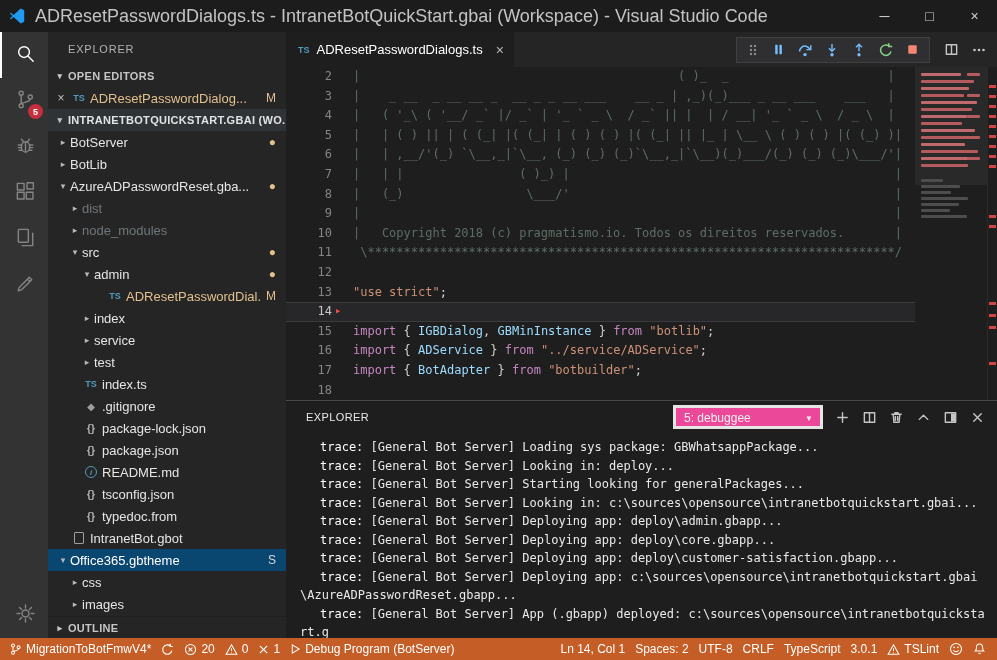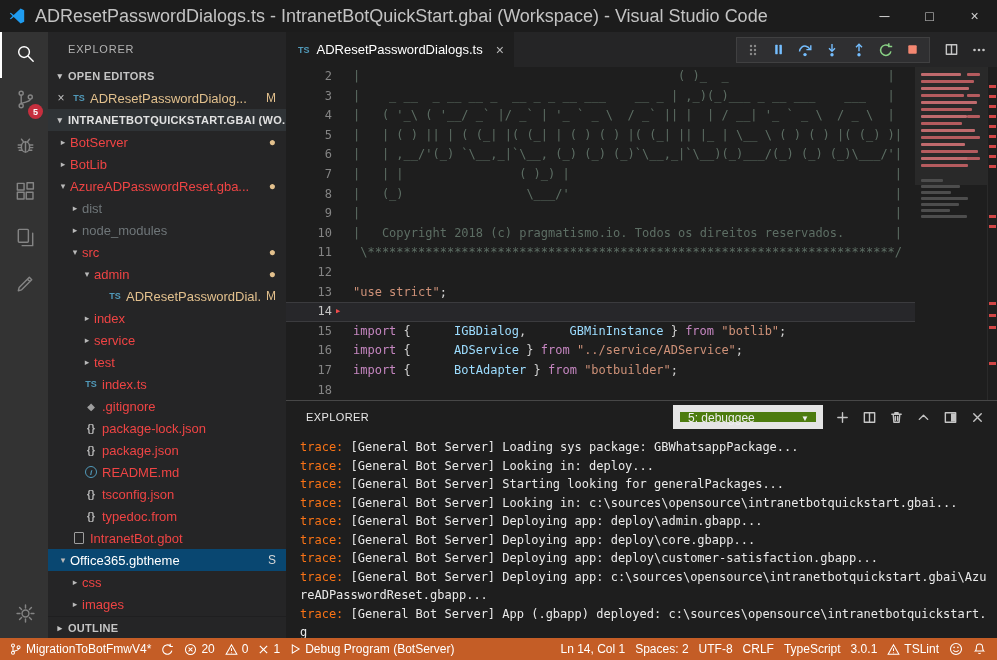--- a/index.html
+++ b/index.html
@@ -31,21 +31,21 @@
 
   .row { height:22px; display:flex; align-items:center; padding-right:10px; position:relative; }
   .row.selected { background:#094771; }
   .row .chev { flex:none; width:14px; text-align:center; font-size:9px; color:#b9b9b9; }
   .row .fi { flex:none; width:18px; display:flex; align-items:center; justify-content:center; margin-right:2px; }
   .fi-ts { color:#519aba; font-weight:700; font-size:9px; }
   .fi-json { color:#b8b8b8; font-weight:700; font-size:10px; }
   .fi-git { color:#9e9e9e; font-size:10px; }
   .fi-info { width:12px; height:12px; border-radius:50%; border:1px solid #519aba; color:#519aba; font-size:8px; display:flex; align-items:center; justify-content:center; font-style:italic; font-weight:700; }
   .fi-file { width:10px; height:12px; border:1px solid #9e9e9e; border-radius:1px; display:inline-block; }
-  .row .lbl { white-space:nowrap; overflow:hidden; color:#ef4444; }
+  .row .lbl { white-space:nowrap; overflow:hidden; color:#e5e5e5; }
   .row.dim .lbl { color:#6f7679; }
   .row.modified .lbl { color:#e2c08d; }
   .row.selected .lbl { color:#ffffff; }
   .row .right { margin-left:auto; flex:none; padding-left:6px; font-size:12px; }
   .badge-m { color:#e2c08d; }
   .badge-s { color:#d7d7d7; }
   .dot { color:#e2c08d; font-size:12px; line-height:1; }
   .oe-close { flex:none; width:18px; text-align:center; color:#c0c0c0; font-size:12px; }
 
   .main-col { flex:1; min-width:0; display:flex; flex-direction:column; background:#1e1e1e; }
@@ -61,36 +61,36 @@
   .code-area { flex:1; min-width:0; overflow:hidden; font-family:"DejaVu Sans Mono",monospace; font-size:12px; }
   .code-line { display:flex; height:19.6px; line-height:19.6px; white-space:pre; position:relative; }
   .code-line.active { background:#27272a; box-shadow:inset 0 1px 0 #3b3b3e, inset 0 -1px 0 #3b3b3e; }
   .gutter { flex:none; width:46px; text-align:right; color:#858585; }
   .code-line.active .gutter { color:#c6c6c6; }
   .code-text { padding-left:21px; }
   .bp { position:absolute; left:50px; top:50%; transform:translateY(-50%); font-size:7px; color:#f14c4c; }
   .tok-comment { color:#5d6e64; }
   .tok-str { color:#ce9178; }
   .tok-kw { color:#c586c0; }
-  .tok-id { color:#9cdcfe;margin-left:36px; }
+  .tok-id { color:#9cdcfe; }
   .tok-pun { color:#d4d4d4; }
   .minimap { width:72px; flex:none; position:relative; overflow:hidden; }
   .mm-slider { position:absolute; left:0; top:0; width:100%; height:118px; background:rgba(121,121,121,.12); }
   .mm-bar { position:absolute; height:3px; border-radius:1px; }
   .ruler { width:10px; flex:none; position:relative; border-left:1px solid #2a2a2a; }
   .ruler-mark { position:absolute; left:1px; width:7px; height:3px; background:#f14c4c; opacity:.85; }
 
   .terminal { flex:1; min-height:0; display:flex; flex-direction:column; border-top:1px solid #474747; }
   .term-header { height:32px; flex:none; display:flex; align-items:center; padding:0 12px 0 20px; gap:10px; }
   .term-tab { font-size:11px; letter-spacing:.4px; color:#e7e7e7; }
   .term-actions { margin-left:auto; display:flex; align-items:center; gap:12px; color:#c5c5c5; }
-  .term-select { display:flex; align-items:center; justify-content:space-between; background:#4d7c0f; border:7px solid #e5e5e5; color:#f0f0f0; font-size:12px; height:24px; min-width:150px; padding:2px 7px 0 8px; gap:10px; }
+  .term-select { display:flex; align-items:center; justify-content:space-between; background:#ec4899; border:3px solid #e5e5e5; color:#f0f0f0; font-size:12px; height:24px; min-width:150px; padding:2px 7px 0 8px; gap:10px; }
   .term-body { flex:1; overflow:hidden; padding:5px 8px 0 14px; font-family:"DejaVu Sans Mono",monospace; font-size:12px; }
   .term-line { line-height:18.5px; color:#e9e9e9; white-space:pre-wrap; word-break:break-all; }
-  .term-prefix { color:#f97316; }
+  .term-prefix { color:#ffffff;margin-left:20px; }
 
   .statusbar { height:22px; flex:none; background:#c45d26; display:flex; align-items:center; color:#ffffff; font-size:12px; padding:0 6px 0 4px; }
   .sb-group { display:flex; align-items:center; height:100%; }
   .sb-right { margin-left:auto; }
   .sb-item { display:flex; align-items:center; gap:4px; padding:0 5px; height:100%; white-space:nowrap; }
   .sb-item svg, .sb-ic { display:flex; align-items:center; }
 </style>
 </head>
 <body>
 

